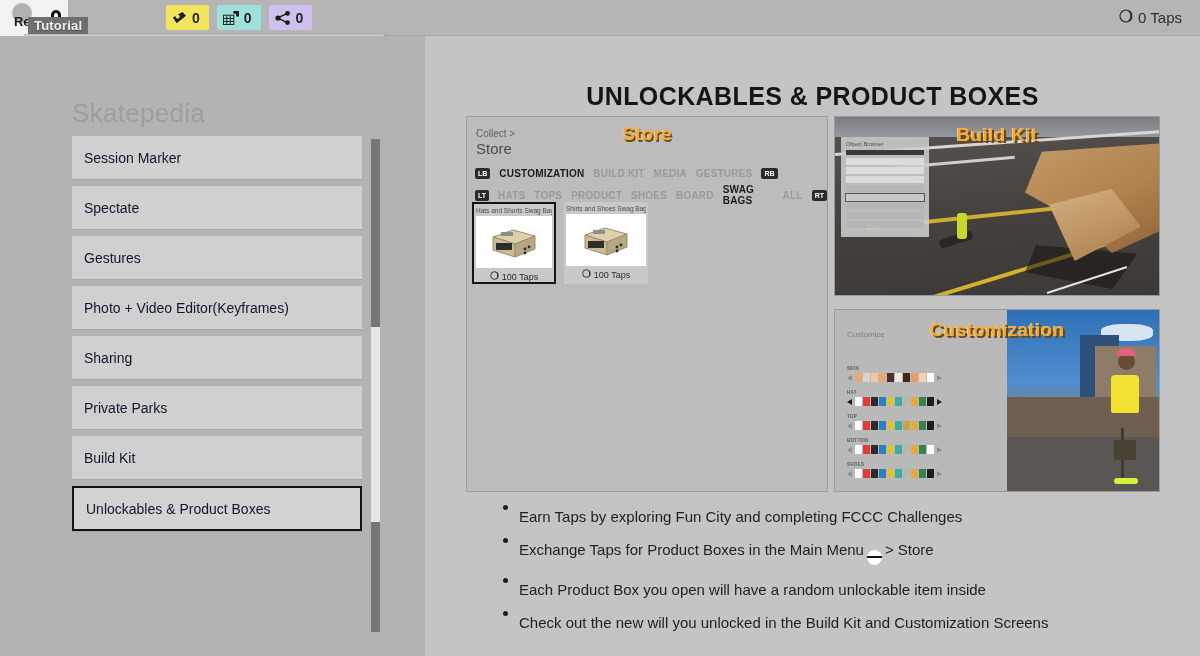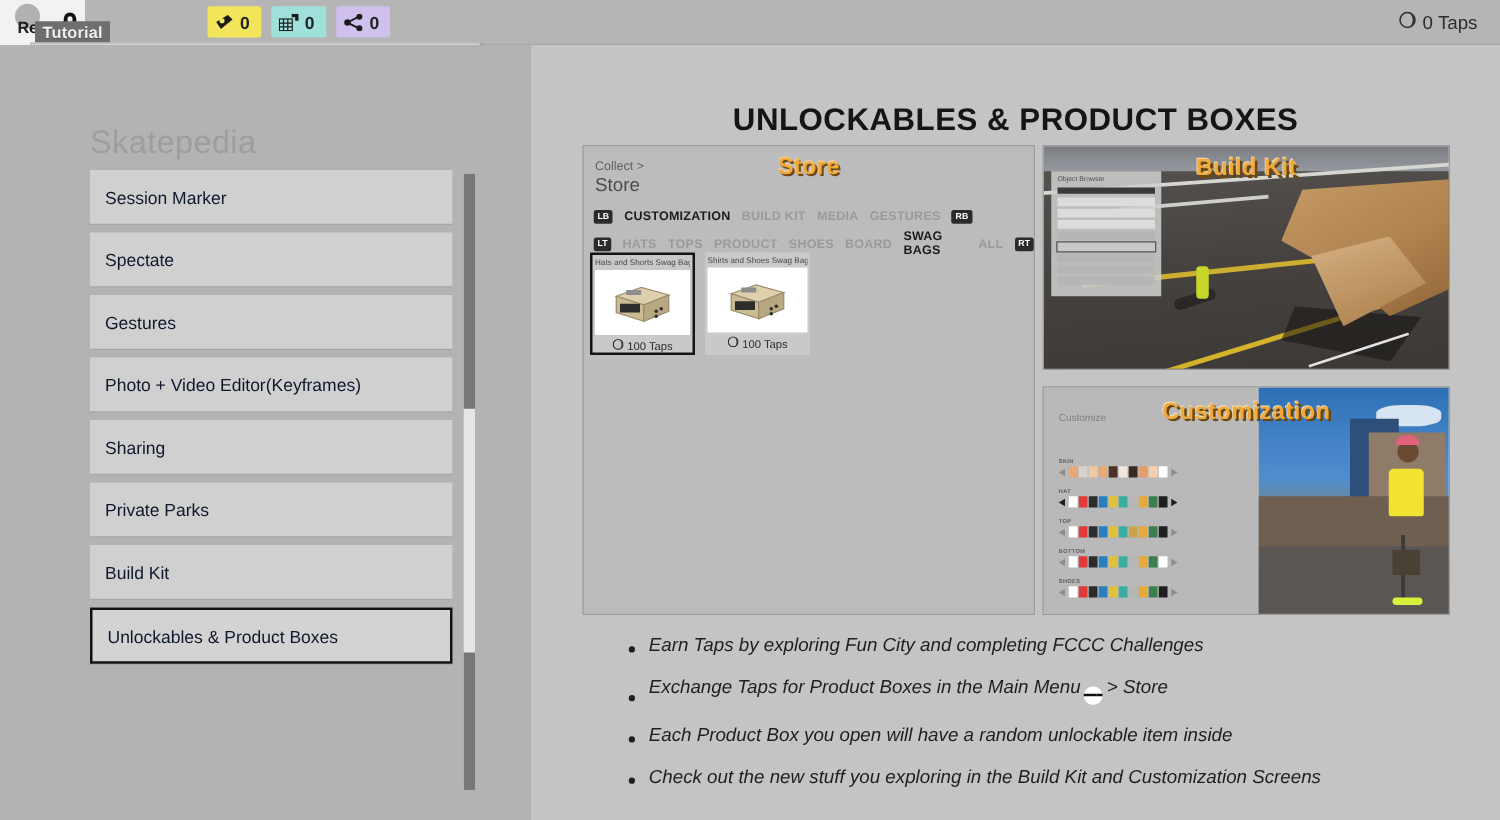--- a/index.html
+++ b/index.html
@@ -244,22 +244,22 @@
   .sw { width:7px; height:9px; }
   .arr { width:0; height:0; border-top:3.5px solid transparent; border-bottom:3.5px solid transparent; }
   .arr.l { border-right:5px solid #8d8d8d; margin-right:2px; }
   .arr.r { border-left:5px solid #8d8d8d; margin-left:2px; }
   .arr.dark.l { border-right-color:#1e1e1e; }
   .arr.dark.r { border-left-color:#1e1e1e; }
 
   
   .bullets { position: absolute; left: 78px; top: 472px; width: 660px; }
   .bullet-row {
-    display: flex; align-items: flex-end; gap: 11px;
-    font-size: 15px; color: #1f1f1f; margin-bottom: 16px; font-style: italic;
+    display: flex; align-items: flex-start; gap: 11px;
+    font-size: 15px; color: #1f1f1f; margin-bottom: 16px;
   }
   .dot { width: 5px; height: 5px; border-radius: 50%; background: #1f1f1f; flex: none; position: relative; top: -3px; }
   .inline-menu-icon {
     display: inline-flex; align-items: center; justify-content: center;
     width: 15px; height: 15px; border-radius: 50%; background: #fff;
     vertical-align: -3px; margin: 0 3px;
   }
   .inline-menu-icon span { display:block; width:8px; height:1.6px; background:#111; margin:1px 0; }
 </style>
 </head>
@@ -612,17 +612,17 @@
               <span></span>
             </span><span>&gt; Store</span>
         </span>
       </div>
       <div class="bullet-row">
         <span class="dot"></span>
         <span>Each Product Box you open will have a random unlockable item inside</span>
       </div>
       <div class="bullet-row">
         <span class="dot"></span>
-        <span>Check out the new stuff you exploring in the Build Kit and Customization Screens</span>
+        <span>Check out the new will you unlocked in the Build Kit and Customization Screens</span>
       </div>
     </div>
   </div>
 </div>
 
 </body></html>

